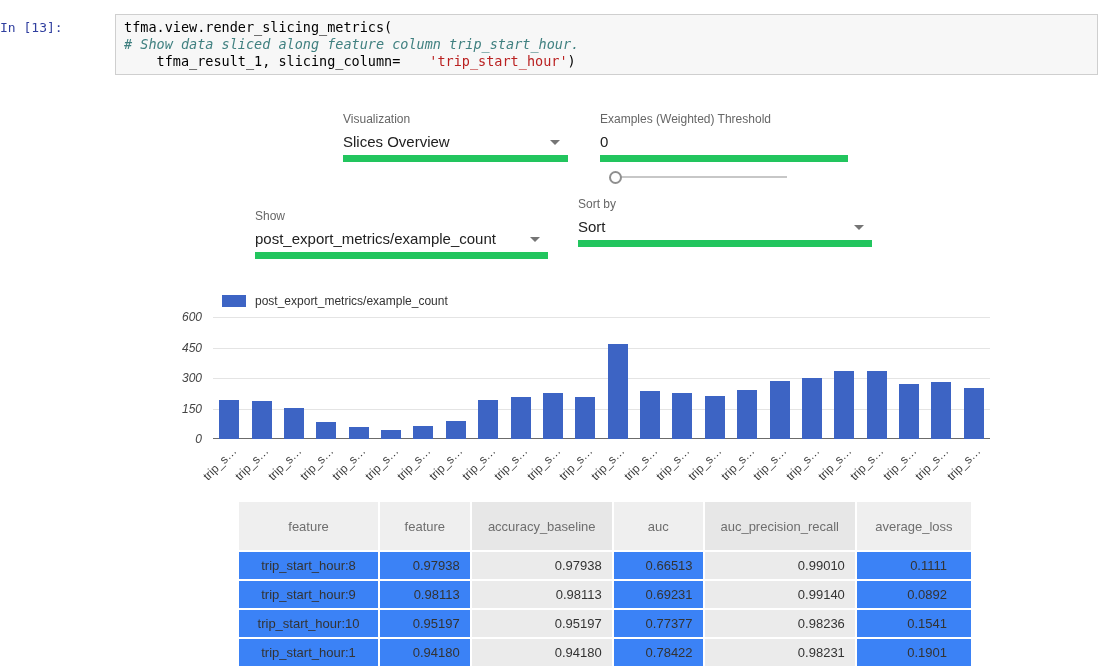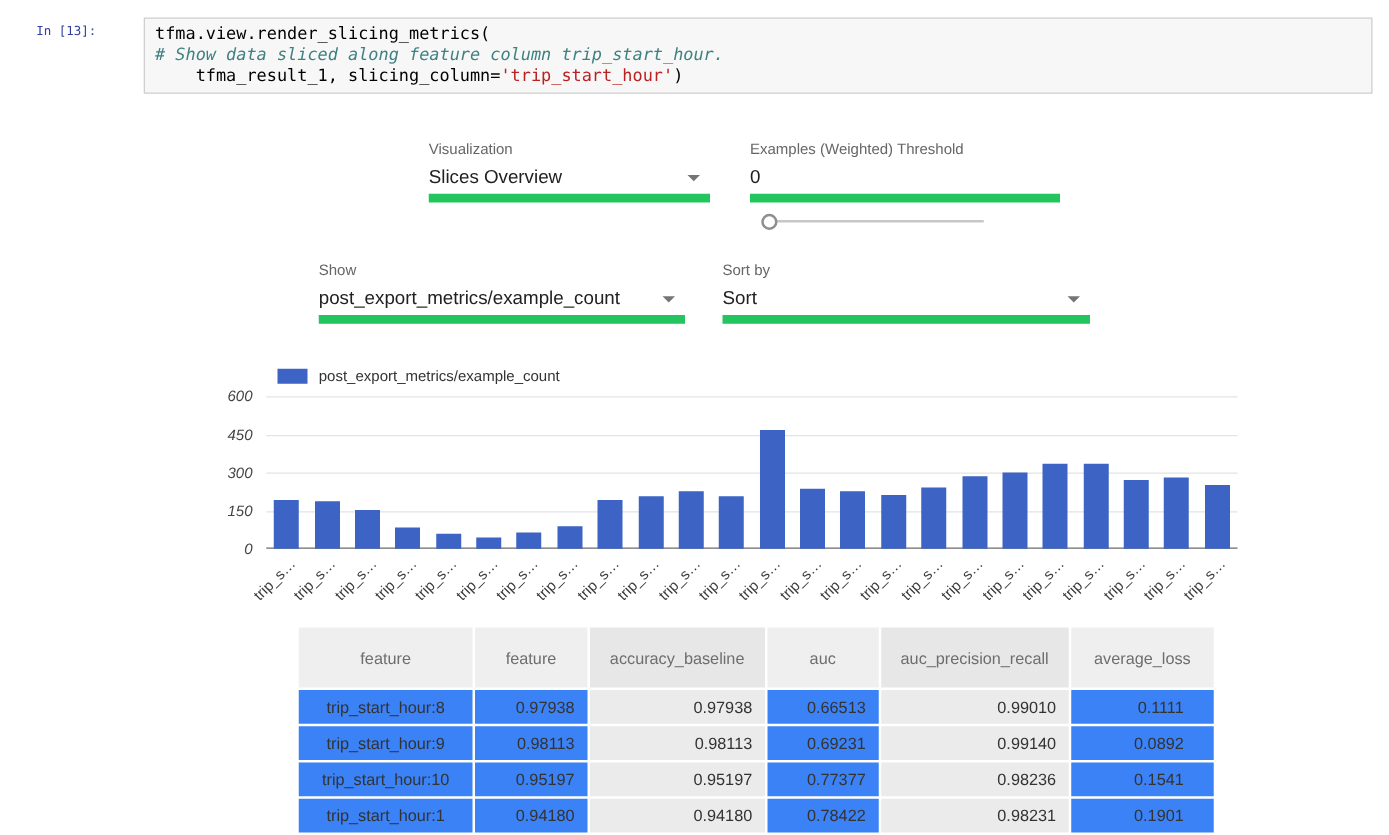--- a/index.html
+++ b/index.html
@@ -1,37 +1,37 @@
 <!DOCTYPE html>
 <html><head>
 <meta charset="utf-8">
 <style>
   html,body{margin:0;padding:0;}
   body{background:#fff;font-family:"Liberation Sans",sans-serif;}
   #page{position:relative;width:1111px;height:668px;background:#fff;overflow:hidden;}
 
   
-  #prompt{position:absolute;left:0;top:20px;width:106px;text-align:center;
-    font-family:"DejaVu Sans Mono",monospace;font-size:10px;color:#303F9F;}
+  #prompt{position:absolute;left:0;top:20px;width:106px;text-align:left;
+    font-family:"DejaVu Sans Mono",monospace;font-size:13px;color:#303F9F;}
   #code-box{position:absolute;left:115px;top:14px;width:983px;height:61px;
     background:#f7f7f7;border:1px solid #cfcfcf;padding:4px 8px;box-sizing:border-box;}
   .code-line{font-family:"DejaVu Sans Mono",monospace;font-size:13.5px;line-height:17px;color:#000;white-space:pre;}
   .tok-comment{color:#408080;font-style:italic;}
-  .tok-string{color:#BA2121;}
+  .tok-string{color:#BA2121;margin-left:29px;}
 
   
   .ctl-label{font-size:12px;color:#666;line-height:14px;}
   .ctl-value{position:relative;margin-top:5px;font-size:15px;color:#212121;line-height:22px;
     border-bottom:7px solid #22c55e;padding-bottom:2px;}
   .dd-arrow{position:absolute;right:8px;top:9px;width:0;height:0;
     border-left:5px solid transparent;border-right:5px solid transparent;border-top:5px solid #757575;}
   #ctl-visualization{position:absolute;left:343px;top:112px;width:225px;}
   #ctl-threshold{position:absolute;left:600px;top:112px;width:248px;}
   #ctl-show{position:absolute;left:255px;top:209px;width:293px;}
-  #ctl-sort{position:absolute;left:578px;top:209px;width:294px;}
+  #ctl-sort{position:absolute;left:578px;top:197px;width:294px;}
 
   #slider{position:absolute;left:609px;top:170px;width:178px;height:14px;}
   #slider-track{position:absolute;left:7px;right:0;top:6px;height:2px;background:#c7c7c7;}
   #slider-thumb{position:absolute;left:0;top:1px;width:13px;height:13px;border-radius:50%;
     background:#fff;border:2px solid #8f8f8f;box-sizing:border-box;}
 
   
   #legend{position:absolute;left:222px;top:294px;display:flex;align-items:center;}
   #legend-swatch{width:24px;height:12px;}
   #legend-label{margin-left:9px;font-size:12px;color:#333;}

